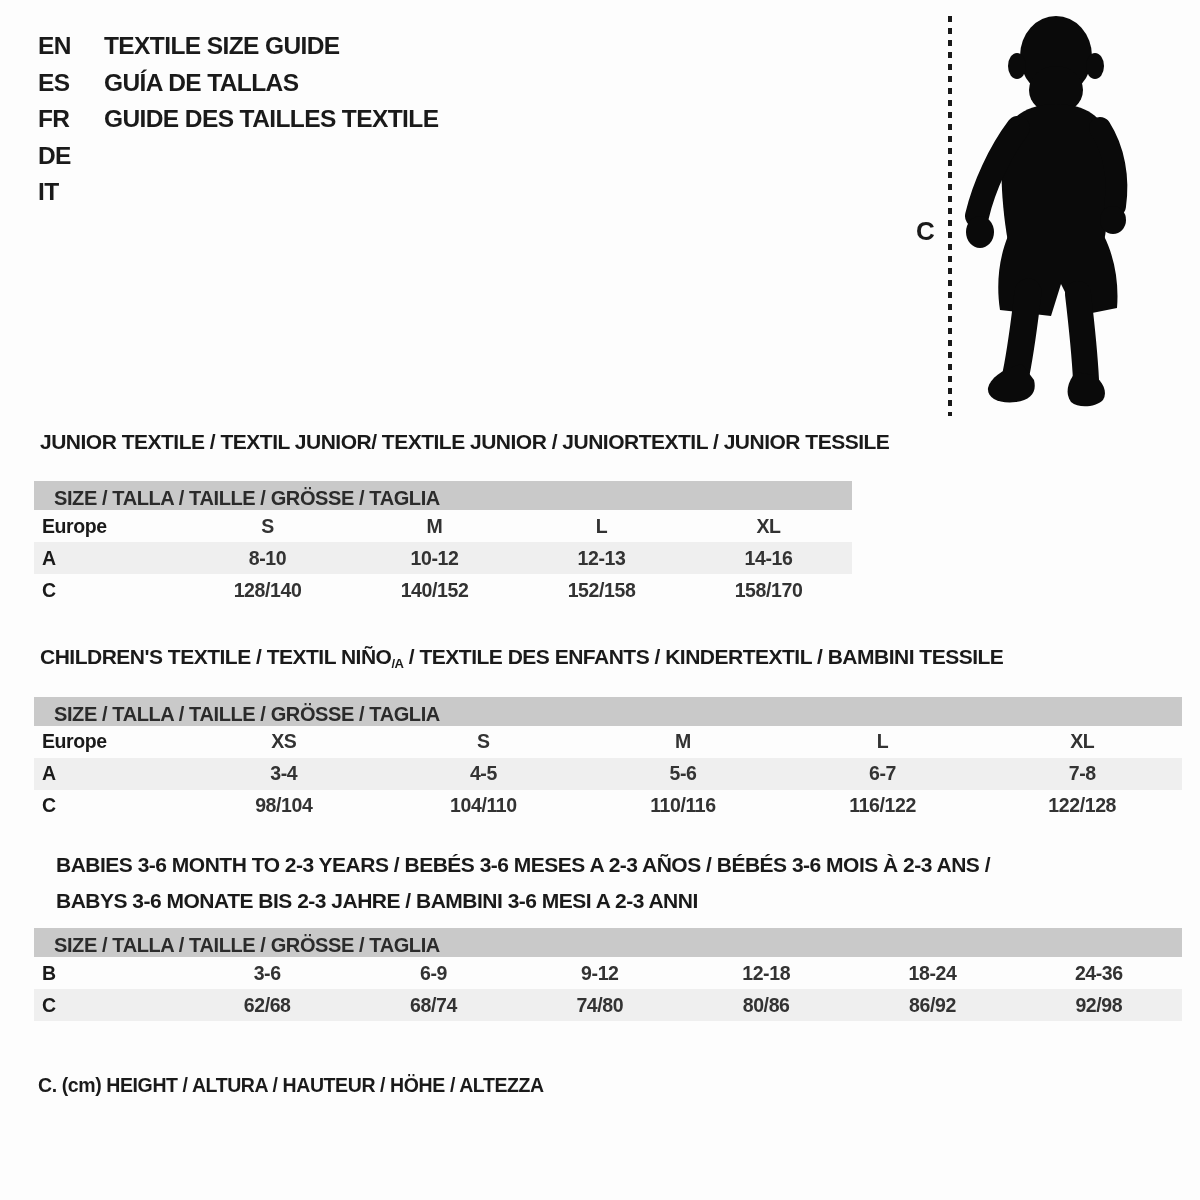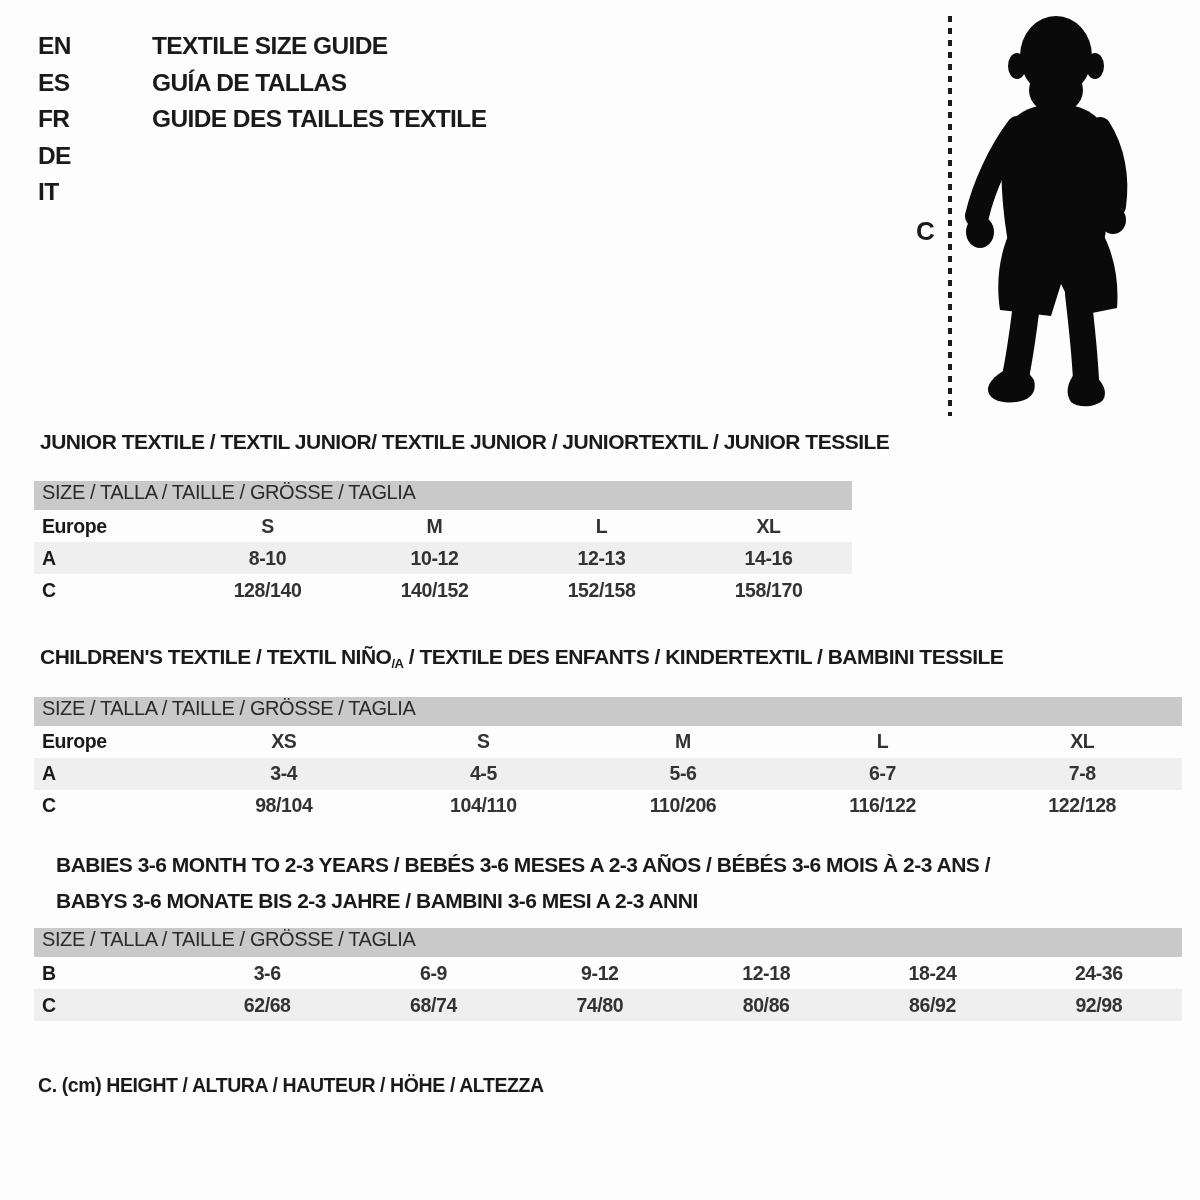--- a/index.html
+++ b/index.html
@@ -17,21 +17,21 @@
     font-family:"Liberation Sans","DejaVu Sans",sans-serif;
     color:var(--text);
     width:1200px;height:1200px;position:relative;overflow:hidden;
   }
   .page{position:absolute;inset:0;width:1056px;height:1200px;}
 
   
   .lang-block{position:absolute;left:38px;top:28px;}
   .lang-row{display:flex;height:36.5px;align-items:center;}
   .lang-code{width:66px;font-size:24.5px;font-weight:bold;letter-spacing:-0.6px;}
-  .lang-title{font-size:24.5px;font-weight:bold;letter-spacing:-0.6px;white-space:nowrap;margin-left:48px;}
+  .lang-title{font-size:24.5px;font-weight:bold;letter-spacing:-0.6px;white-space:nowrap;}
 
   
   .figure-c{
     position:absolute;left:916px;top:216px;
     font-size:26px;font-weight:bold;letter-spacing:-0.5px;
   }
   .dash-line{
     position:absolute;left:948px;top:16px;width:4px;height:400px;
     background:repeating-linear-gradient(to bottom,#191919 0 6px,transparent 6px 12px);
   }
@@ -45,22 +45,22 @@
   .sec-title{
     font-size:21px;font-weight:bold;letter-spacing:-0.5px;
     line-height:24px;margin-left:6px;white-space:nowrap;
   }
   .sec-title .sub{font-size:0.62em;vertical-align:-0.28em;}
   .sec-babies .sec-title{line-height:36px;margin-left:22px;}
   .sec-junior .size-bar{margin-top:27px;}
   .sec-children .size-bar{margin-top:21px;}
   .sec-babies .size-bar{margin-top:9px;}
   .size-bar{
-    height:29px;background:var(--bar-bg);display:flex;align-items:flex-start;
-    padding-left:8px;font-size:20px;font-weight:normal;letter-spacing:-0.4px;
+    height:29px;background:var(--bar-bg);display:flex;align-items:flex-end;
+    padding-left:20px;font-size:20px;font-weight:bold;letter-spacing:-0.4px;
     color:var(--bar-text);
   }
   table.tbl{width:100%;border-collapse:collapse;table-layout:fixed;}
   table.tbl col.c0{width:150px;}
   table.tbl td{
     height:32px;text-align:center;vertical-align:middle;
     font-size:19.5px;font-weight:bold;letter-spacing:-0.4px;color:var(--cell-text);
   }
   table.tbl td.lbl{text-align:left;padding-left:8px;color:var(--text);}
   tr.r-shaded td{background:var(--row-shaded-bg);}
@@ -190,21 +190,21 @@
         <td>3-4</td>
         <td>4-5</td>
         <td>5-6</td>
         <td>6-7</td>
         <td>7-8</td>
       </tr>
       <tr>
         <td class="lbl">C</td>
         <td>98/104</td>
         <td>104/110</td>
-        <td>110/206</td>
+        <td>110/116</td>
         <td>116/122</td>
         <td>122/128</td>
       </tr>
       </tbody>
     </table>
   </section>
 
   <section class="sec sec-babies">
     <h2 class="sec-title">
       <div>BABIES 3-6 MONTH TO 2-3 YEARS / BEBÉS 3-6 MESES A 2-3 AÑOS / BÉBÉS 3-6 MOIS À 2-3 ANS /</div>

